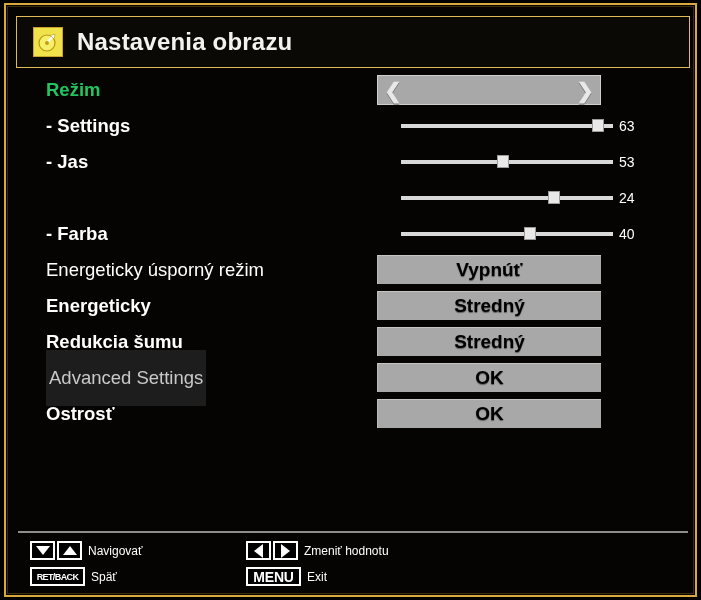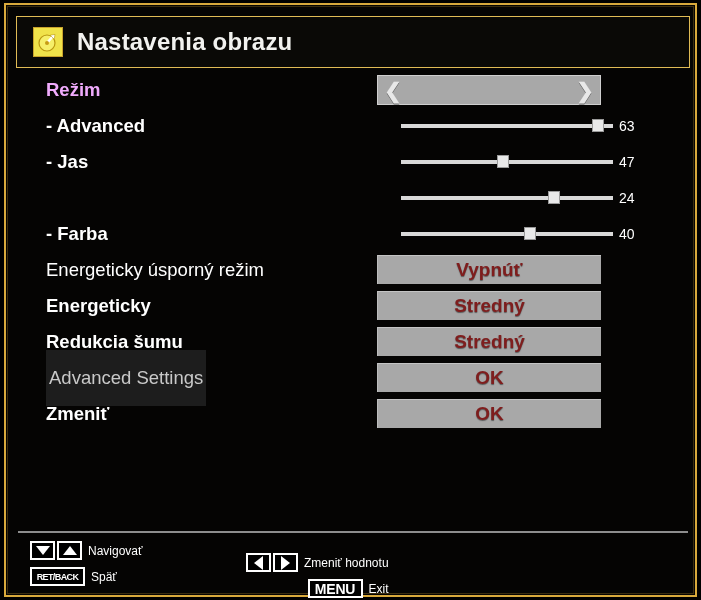--- a/index.html
+++ b/index.html
@@ -91,21 +91,21 @@
     align-items: center;
   }
   .row-label {
     position: absolute;
     left: 30px;
     color: #ffffff;
     font-size: 18.5px;
     white-space: nowrap;
   }
   .row-label.selected {
-    color: #f0abfc;
+    color: #22c55e;
     font-weight: bold;
   }
   .row-label.bold {
     font-weight: bold;
   }
   .row-label.dim {
     color: #c9c9c9;
     background: #1d1d1d;
     padding: 17px 3px;
   }
@@ -184,21 +184,21 @@
   .gray-button {
     width: 224px;
     height: 29px;
     background: #a8a8a8;
     border-top: 1px solid #c4c4c4;
     border-left: 1px solid #bdbdbd;
     box-sizing: border-box;
     display: flex;
     align-items: center;
     justify-content: center;
-    color: #7f1d1d;
+    color: #000000;
     font-size: 19px;
     font-weight: bold;
     text-shadow: 0 1px 1px #5c5c5c;
     white-space: nowrap;
   }
 
   
   .hint-separator {
     position: absolute;
     left: 18px;
@@ -213,21 +213,21 @@
     top: 540px;
     width: 670px;
   }
   .hint-col {
     position: absolute;
     display: flex;
     flex-direction: column;
     gap: 5px;
   }
   .hint-col.left { left: 12px; top: 0; }
-  .hint-col.right { left: 228px; top: 12px; align-items: flex-end; }
+  .hint-col.right { left: 228px; top: 0; }
   .hint-row {
     display: flex;
     align-items: center;
     height: 21px;
   }
   .hint-keys {
     display: flex;
     align-items: center;
     gap: 2px;
     margin-right: 6px;
@@ -297,37 +297,37 @@
       <div class="row-label selected">Režim</div>
       <div class="row-control">
         <div class="spinner">
           <span class="chev">❮</span>
           <span class="chev">❯</span>
         </div>
       </div>
     </div>
 
     <div class="row">
-      <div class="row-label bold">- Advanced</div>
+      <div class="row-label bold">- Settings</div>
       <div class="slider-wrap">
         <div class="slider-track">
           <div class="slider-knob" style="left: 93%;"></div>
         </div>
       </div>
       <div class="slider-value">63</div>
     </div>
 
     <div class="row">
       <div class="row-label bold">- Jas</div>
       <div class="slider-wrap">
         <div class="slider-track">
           <div class="slider-knob" style="left: 48%;"></div>
         </div>
       </div>
-      <div class="slider-value">47</div>
+      <div class="slider-value">53</div>
     </div>
 
     <div class="row">
       <div class="slider-wrap">
         <div class="slider-track">
           <div class="slider-knob" style="left: 72%;"></div>
         </div>
       </div>
       <div class="slider-value">24</div>
     </div>
@@ -364,21 +364,21 @@
     </div>
 
     <div class="row">
       <div class="row-label dim">Advanced Settings</div>
       <div class="row-control">
         <div class="gray-button">OK</div>
       </div>
     </div>
 
     <div class="row">
-      <div class="row-label bold">Zmeniť</div>
+      <div class="row-label bold">Ostrosť</div>
       <div class="row-control">
         <div class="gray-button">OK</div>
       </div>
     </div>
 
   </div>
 
   <div class="hint-separator"></div>
   <div class="hints">
 

